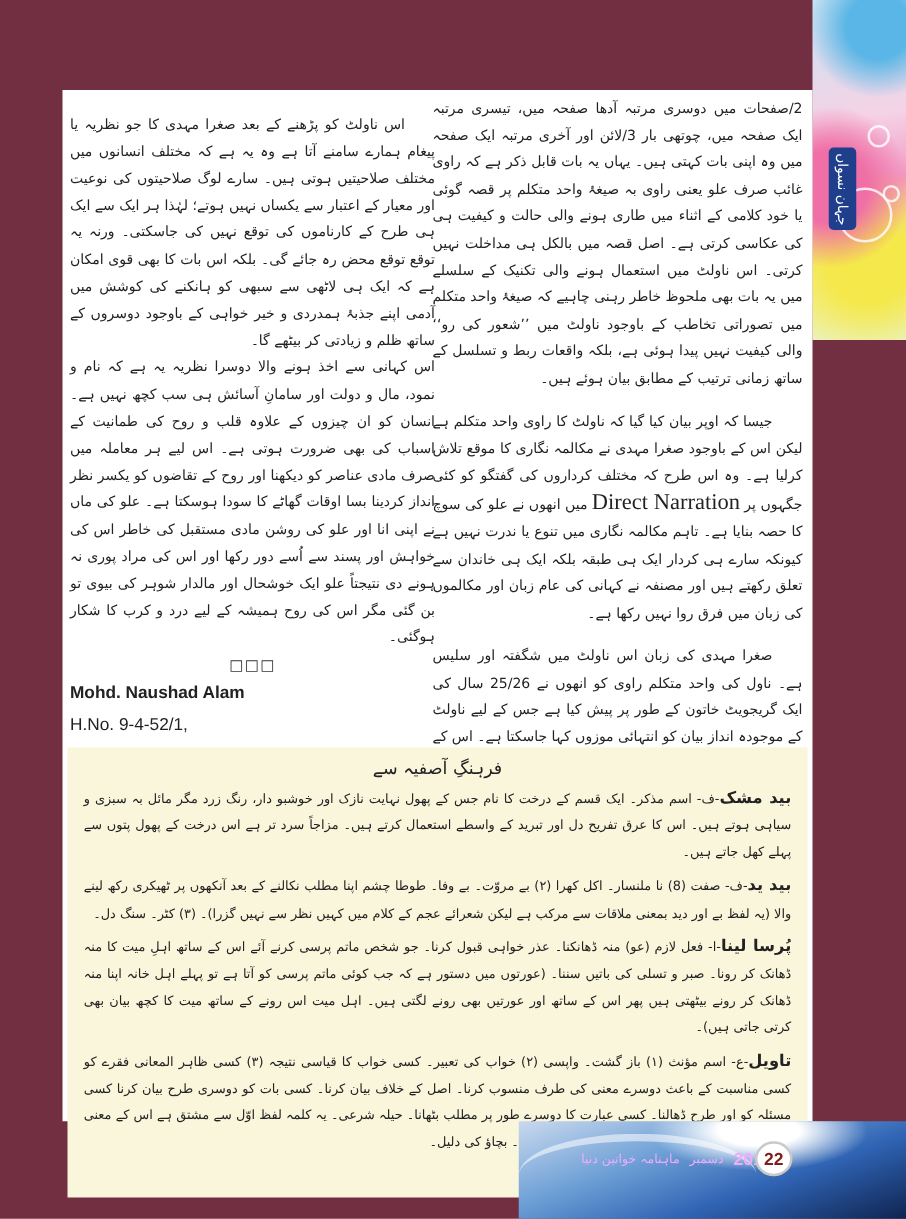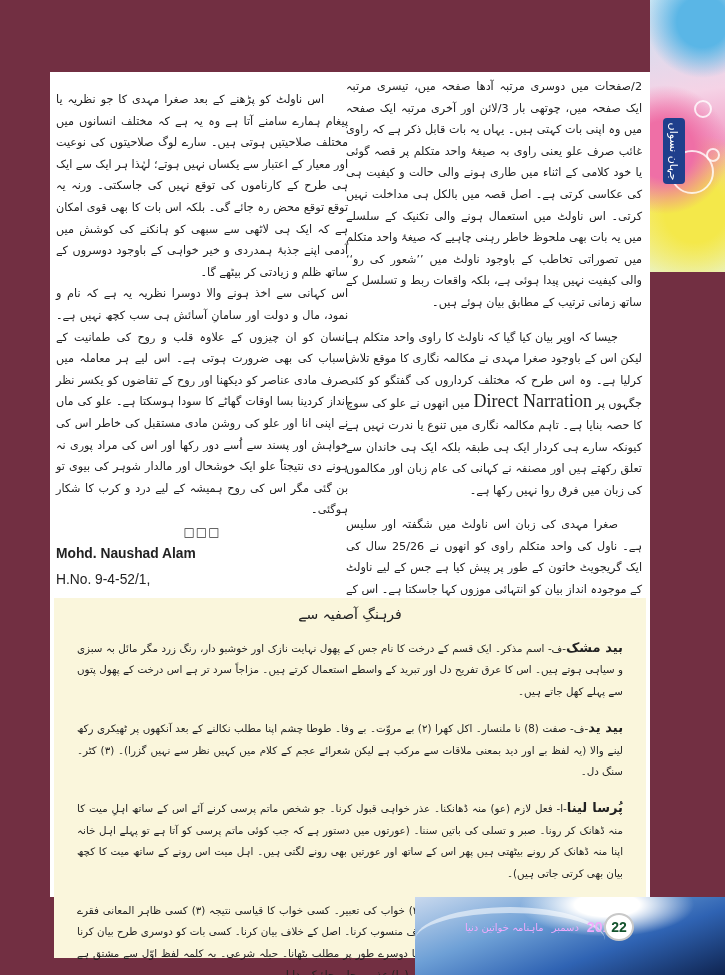--- a/index.html
+++ b/index.html
@@ -21,33 +21,33 @@
   .col p{margin:0;font-size:11.2px;line-height:21.6px;}
   .col p.indent{text-indent:24px;margin-top:13px;}
   .dir-narr{font-family:Liberation Serif, serif;font-size:18px;direction:ltr;unicode-bidi:embed;}
   .marks{text-align:center;direction:ltr;font-size:12px;letter-spacing:1px;margin:4px 0 2px;color:#333;}
   .address{direction:ltr;text-align:left;font-family:"Liberation Sans",sans-serif;font-size:13.8px;color:#222;margin-top:2px;}
   .address div{height:26px;line-height:26px;}
   .address .name{font-weight:bold;}
   .glossary{position:absolute;left:4px;top:526px;width:592px;height:360px;background:#faf6dc;direction:rtl;}
   .glossary h3{margin:8px 0 4px;text-align:center;font-weight:normal;font-size:14px;color:#222;}
   .glossary .entries{padding:0 8px;}
-  .glossary p{margin:15px;font-size:10.3px;line-height:21.4px;text-align:justify;color:#222;}
+  .glossary p{margin:5px;font-size:10.3px;line-height:21.4px;text-align:justify;color:#222;}
   .glossary .term{font-weight:bold;font-size:13px;}
   .footer-banner{position:absolute;left:415px;top:897px;width:310px;height:78px;
     background:
       radial-gradient(ellipse at 62% 10%, #ffffff 0 12%, rgba(255,255,255,0) 32%),
       linear-gradient(160deg,#c9d9ee 0%,#6ea0d6 35%,#2f63b3 65%,#0f2450 100%);}
   .footer-banner .sweep{position:absolute;left:0;top:10px;width:190px;height:60px;border-top:6px solid rgba(255,255,255,.55);border-radius:50% 50% 0 0;}
   .footer-text{position:absolute;left:418px;top:914px;width:200px;height:26px;display:flex;align-items:center;justify-content:flex-end;gap:8px;color:#f0abfc;}
   .footer-text .mag{font-size:10px;}
   .footer-text .month{font-size:10px;}
   .footer-text .year{font-family:"Liberation Sans",sans-serif;font-weight:bold;font-size:14px;}
   .page-num{position:absolute;left:604px;top:913px;width:26px;height:24px;border-radius:50%;background:#fff;border:2px solid #c9c9c9;
-    font-family:"Liberation Sans",sans-serif;font-weight:bold;font-size:14px;display:flex;align-items:center;justify-content:center;color:#14532d;}
+    font-family:"Liberation Sans",sans-serif;font-weight:bold;font-size:14px;display:flex;align-items:center;justify-content:center;color:#7f1d1d;}
 </style>
 </head>
 <body>
 
 <div class="side-art">
   <div class="ring" style="left:44px;top:100px;width:14px;height:14px;"></div>
   <div class="ring" style="left:56px;top:148px;width:10px;height:10px;"></div>
   <div class="ring" style="left:20px;top:150px;width:40px;height:40px;"></div>
 </div>
 <div class="side-tab">

